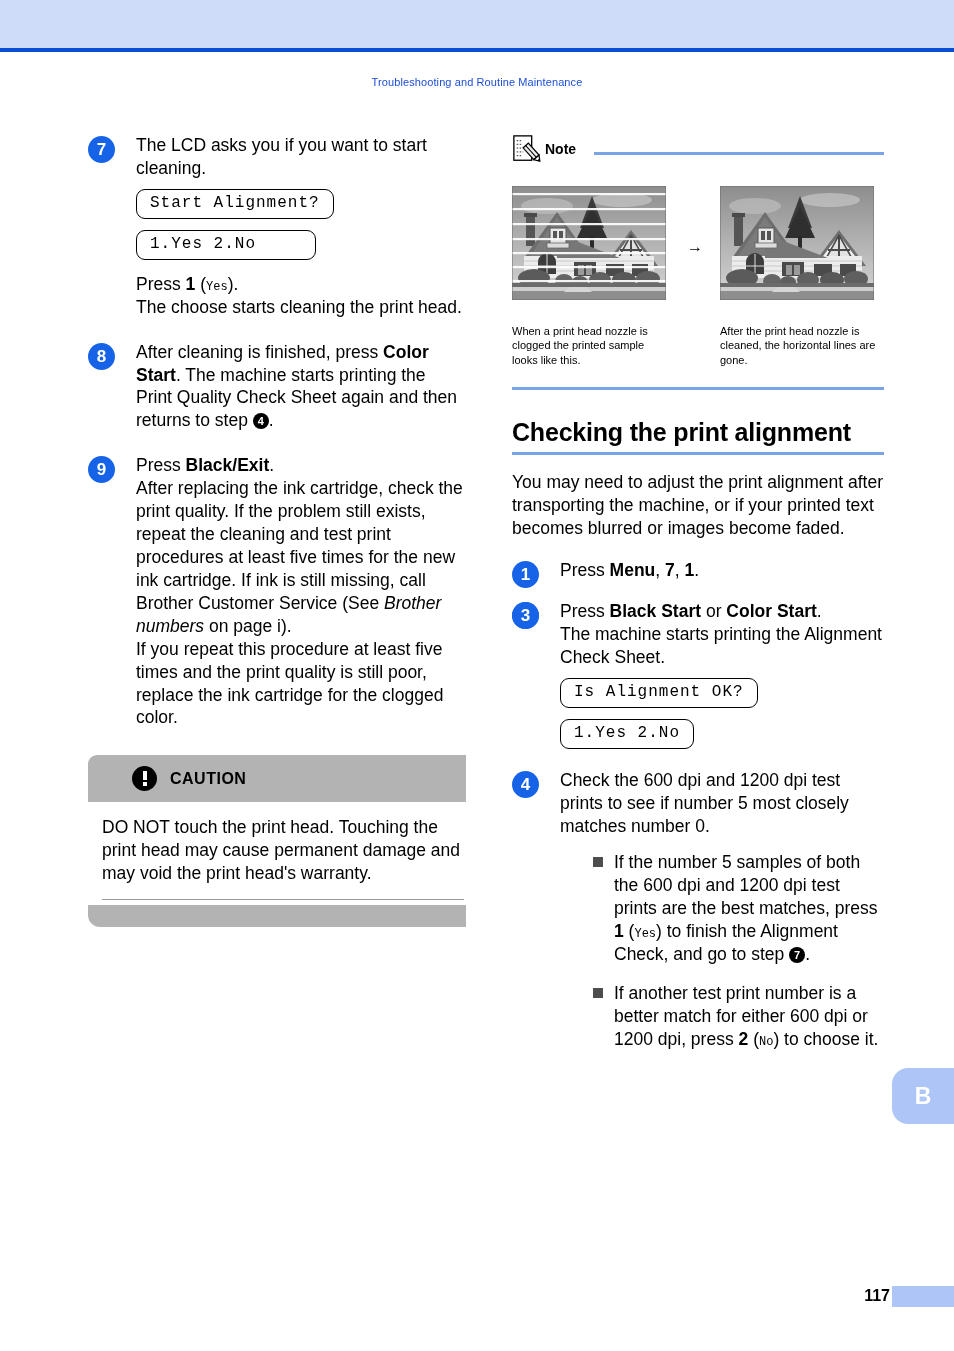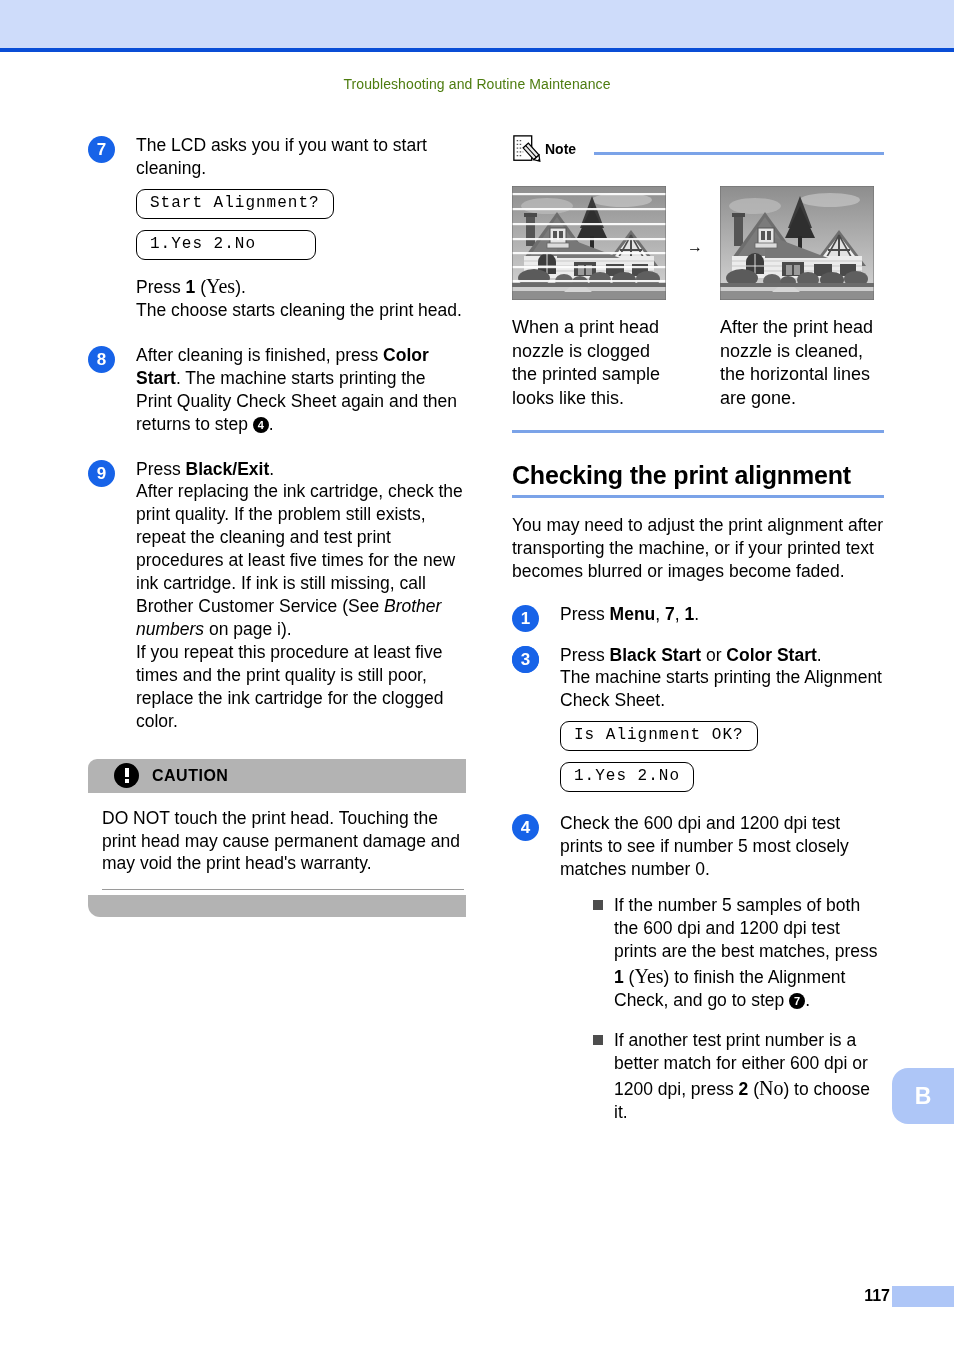--- a/index.html
+++ b/index.html
@@ -17,21 +17,21 @@
     background:#cedcfa;
   }
   #top-rule{
     position:absolute;left:0;top:48px;width:954px;height:4px;
     background:#0a4ed6;
   }
   
   #running-header{
     position:absolute;left:0;top:76px;width:954px;
     text-align:center;
-    font-size:14px;color:#4d7c0f;letter-spacing:.1px;
+    font-size:11px;color:#1d4ed8;letter-spacing:.1px;
   }
   
   #col-left{
     position:absolute;left:88px;top:134px;width:378px;
   }
   #col-right{
     position:absolute;left:512px;top:134px;width:372px;
   }
   
   .step{position:relative;padding-left:48px;margin-bottom:17px;}
@@ -39,21 +39,21 @@
     position:absolute;left:0;top:2px;
     width:27px;height:27px;border-radius:50%;
     background:#1763e8;color:#fff;
     font-size:17px;font-weight:bold;
     display:flex;align-items:center;justify-content:center;
     line-height:1;
   }
   .step-body{font-size:17.5px;line-height:1.31;}
   .b{font-weight:bold;}
   .it{font-style:italic;}
-  .mono{font-family:Liberation Serif, serif;font-size:20px;}
+  .mono{font-family:Liberation Mono, monospace;font-size:12px;}
   
   .blkstep{
     display:inline-block;width:16px;height:16px;border-radius:50%;
     background:#000;color:#fff;font-size:11px;font-weight:bold;
     text-align:center;line-height:16px;vertical-align:1px;
     font-family:"Liberation Sans", sans-serif;
   }
   
   .lcd{
     display:inline-block;
@@ -65,24 +65,24 @@
     background:#fff;white-space:pre;
   }
   .lcd.w1{min-width:152px;}
   .lcd.w2{min-width:152px;}
   .lcd-wrap{margin-left:0;}
   
   #caution{
     position:relative;margin-top:26px;width:378px;
   }
   #caution-head{
-    background:#b3b3b3;height:34px;
+    background:#b3b3b3;height:47px;
     border-radius:9px 0 0 0;
     display:flex;align-items:center;
-    padding-left:26px;
+    padding-left:44px;
   }
   .caut-icon{
     width:25px;height:25px;border-radius:50%;
     background:#000;position:relative;flex:0 0 auto;margin-right:13px;
   }
   .caut-icon::before{
     content:"";position:absolute;left:10.5px;top:5px;
     width:4px;height:9px;background:#fff;
   }
   .caut-icon::after{
@@ -105,21 +105,21 @@
   #note-rule{
     flex:1 1 auto;height:2.5px;background:#7ba3e8;margin-left:18px;margin-top:9px;
   }
   #note-figs{display:flex;margin-top:22px;}
   .fig-col{width:158px;}
   .fig-arrow{
     width:50px;display:flex;align-items:flex-start;justify-content:center;
     padding-top:52px;font-size:16px;
   }
   .fig-img{width:154px;height:114px;border:0;display:block;}
-  .fig-cap{font-size:18px;line-height:1.31;margin-top:16px;}
+  .fig-cap{font-size:11px;line-height:1.31;margin-top:24px;}
   #note-bottom-rule{height:2.5px;background:#7ba3e8;margin-top:20px;}
   
   #sec-title{
     font-size:25px;font-weight:bold;margin-top:28px;letter-spacing:-.2px;
   }
   #sec-rule{height:3px;background:#7ba3e8;margin-top:5px;}
   #sec-intro{font-size:17.5px;line-height:1.31;margin-top:16px;margin-bottom:20px;}
   
   .sqitem{position:relative;padding-left:24px;margin-top:13px;font-size:17.5px;line-height:1.31;}
   .sqbul{position:absolute;left:3px;top:6px;width:10px;height:10px;background:#4d4d4d;}

